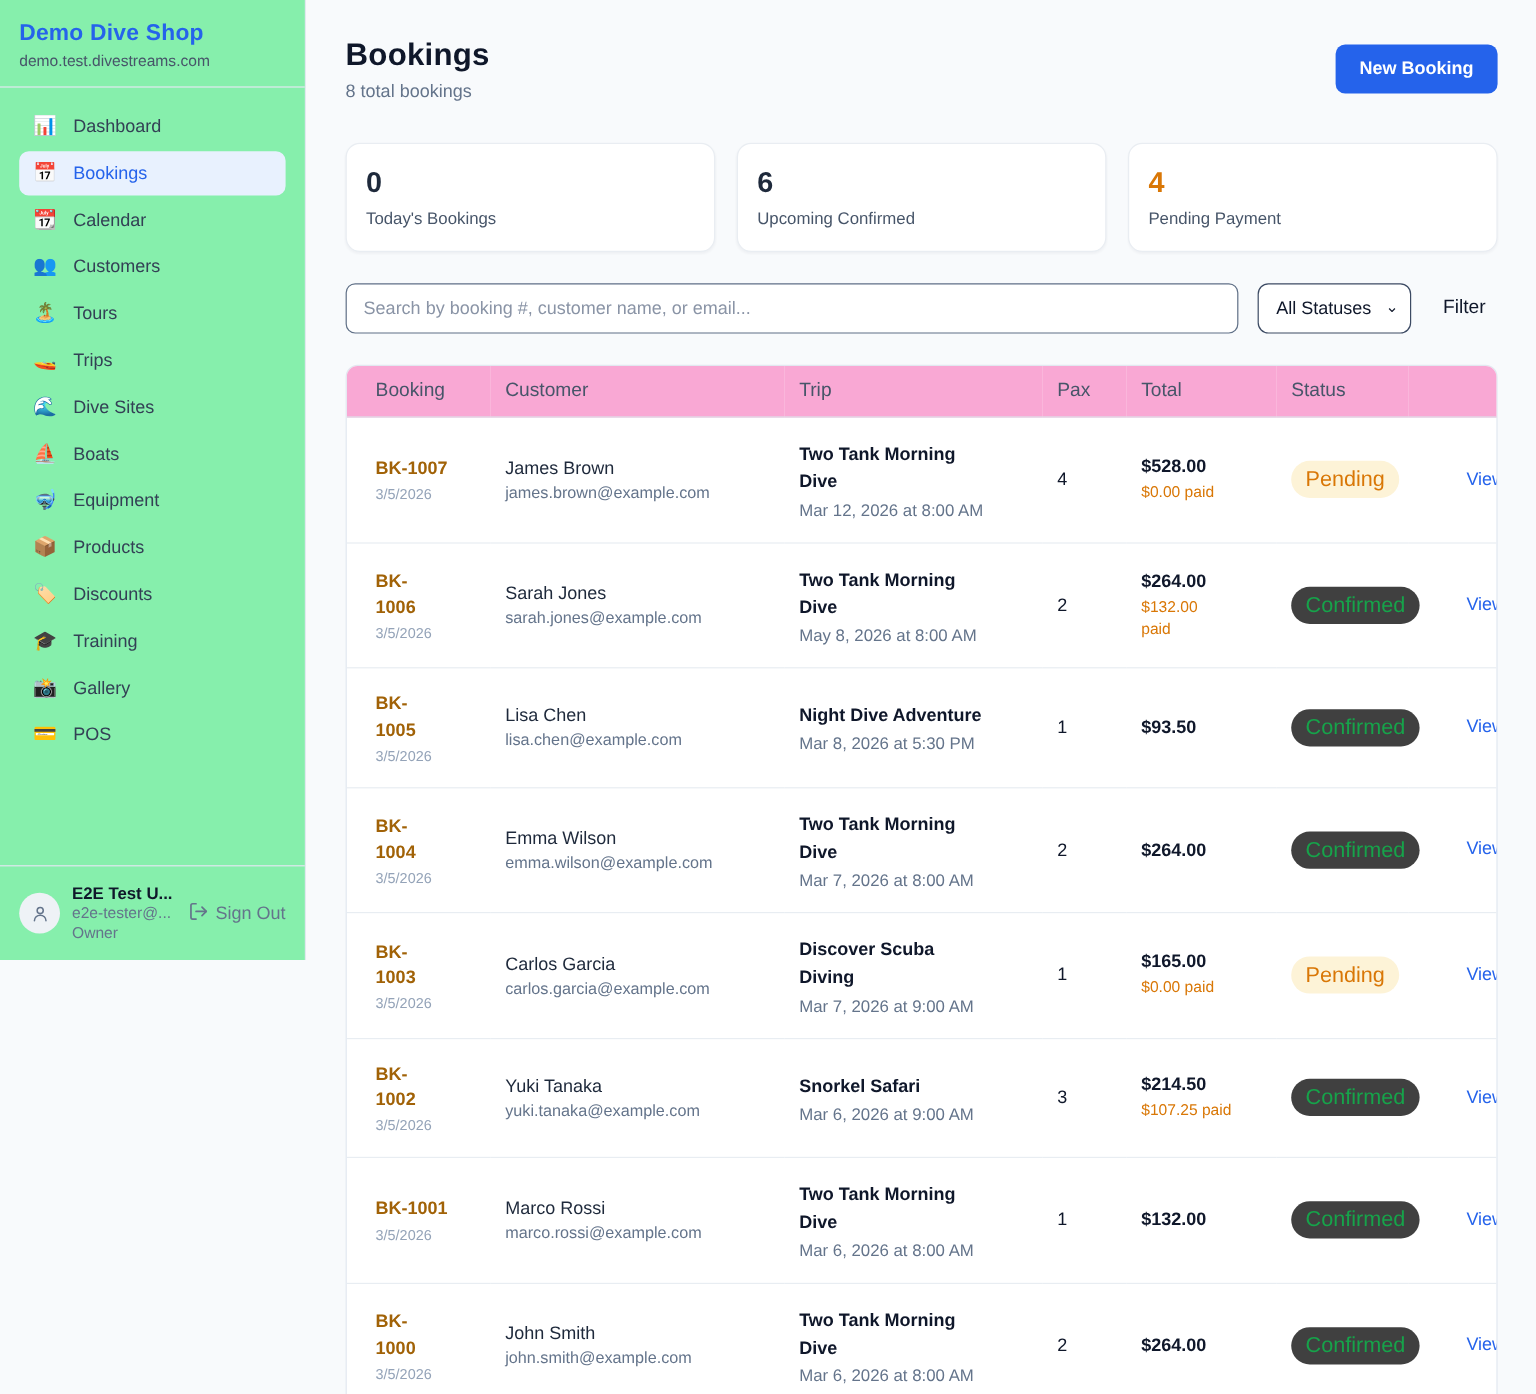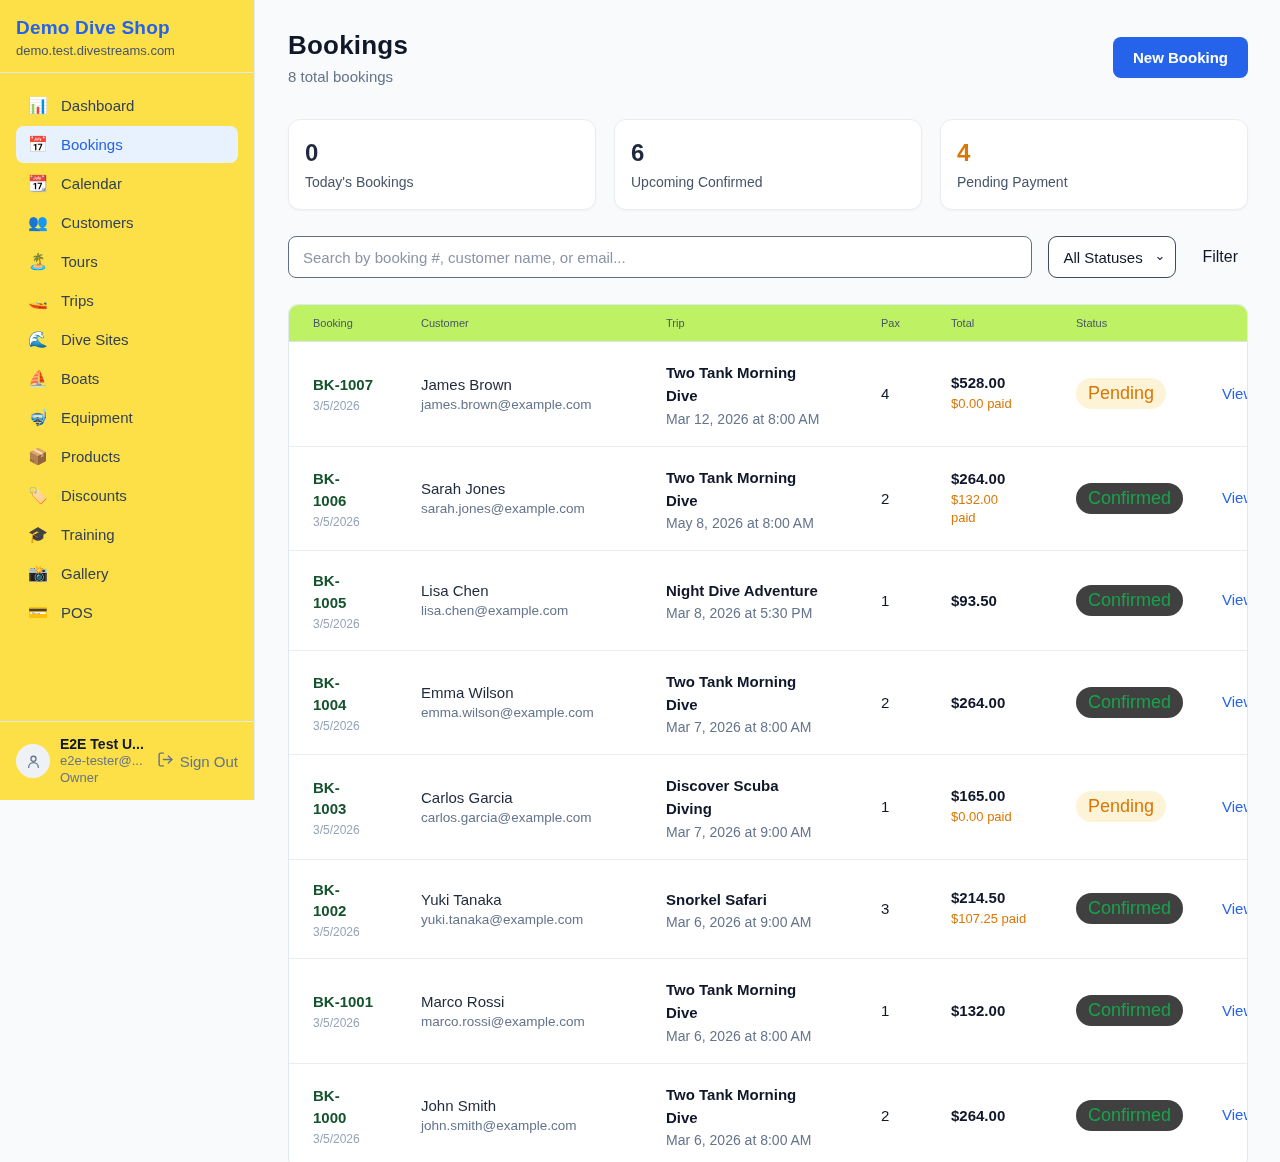--- a/index.html
+++ b/index.html
@@ -9,21 +9,21 @@
     font-family:"Liberation Sans", sans-serif;
     color:#0f172a;
     position:relative;
     overflow:hidden;
   }
 
   
   .sidebar {
     position:absolute; left:0; top:0;
     width:255px; height:800px;
-    background:#fde047;
+    background:#86efac;
     border-right:1px solid #e2e8f0;
   }
   .logo-block { padding:17px 16px 14px; border-bottom:1px solid #e2e8f0; }
   .logo-title { font-size:19px; font-weight:700; color:#2563eb; letter-spacing:.2px; }
   .logo-domain { margin-top:4px; font-size:13px; color:#475569; }
   .nav { padding:14px 16px; }
   .nav-item {
     display:flex; align-items:center; gap:13px;
     padding:10px 12px; margin-bottom:2px;
     border-radius:8px; font-size:15px; color:#334155;
@@ -96,29 +96,29 @@
     font-family:inherit; cursor:pointer; padding:6px 10px;
   }
 
   
   .table-card {
     margin:26px 0 33px; background:#fff;
     border:1px solid #e2e8f0; border-radius:10px; overflow:hidden;
   }
   table { width:100%; border-collapse:collapse; table-layout:fixed; }
   thead th {
-    background:#bef264; text-align:left;
-    font-size:11px; font-weight:500; color:#475569;
+    background:#f9a8d4; text-align:left;
+    font-size:16px; font-weight:500; color:#475569;
     padding:12px 12px; border-bottom:1px solid #dde3ea;
   }
   thead th:first-child, tbody td:first-child { padding-left:24px; }
   tbody td { padding:19px 12px; border-top:1px solid #e8edf2; vertical-align:middle; }
   tbody tr:first-child td { border-top:none; }
 
-  .bk-link { color:#14532d; font-weight:700; font-size:15px; text-decoration:none; line-height:1.45; display:inline-block; }
+  .bk-link { color:#a16207; font-weight:700; font-size:15px; text-decoration:none; line-height:1.45; display:inline-block; }
   .bk-date { margin-top:3px; font-size:12px; color:#94a3b8; }
   .cust-name { font-size:15px; color:#1e293b; }
   .cust-email { margin-top:4px; font-size:13.5px; color:#64748b; }
   .trip-name { font-size:15px; font-weight:700; color:#0f172a; max-width:160px; line-height:1.55; }
   .trip-date { margin-top:3px; font-size:14px; color:#64748b; }
   .pax-val { font-size:15px; color:#0f172a; }
   .total-val { font-size:15px; font-weight:700; color:#0f172a; }
   .paid-val { margin-top:4px; font-size:13px; color:#d97706; line-height:1.4; }
   .badge {
     display:inline-block; padding:5px 12px; border-radius:999px;

